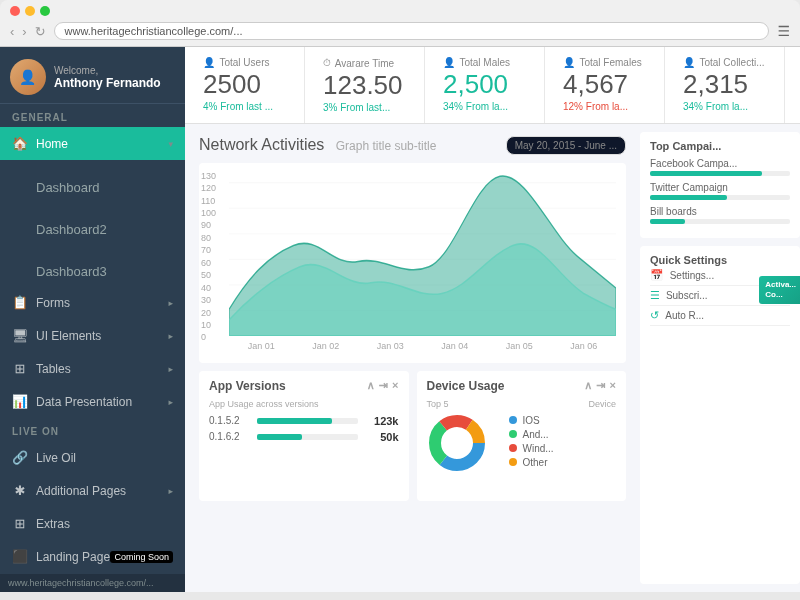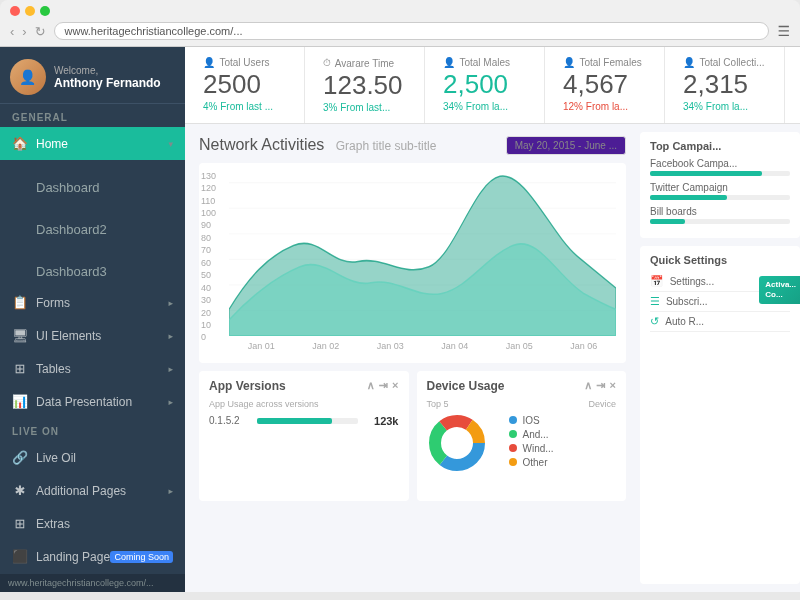--- a/index.html
+++ b/index.html
@@ -115,21 +115,21 @@
     .nav-sub-item {
       display: flex;
       align-items: center;
       padding: 20px 12px 7px 36px;
       color: #95a5a6;
       cursor: pointer;
       font-size: 13px;
     }
     .chevron { font-size: 9px; color: #7f8c8d; }
     .badge-soon {
-      background: #3b82f6;
+      background: #000000;
       color: #fff;
       border-radius: 3px;
       font-size: 9px;
       padding: 1px 4px;
     }
     .sidebar-bottom { margin-top: auto; }
     .url-bar-bottom {
       padding: 4px 8px;
       font-size: 9px;
       color: #7f8c8d;
@@ -207,23 +207,23 @@
       font-size: 16px;
       color: #555;
       font-weight: 400;
     }
     .section-subtitle {
       font-size: 12px;
       color: #aaa;
       margin-left: 8px;
     }
     .date-badge {
-      background: #4c1d95;
+      background: #0f172a;
       border: 1px solid #ddd;
-      border-radius: 3px;
+      border-radius: 8px;
       padding: 3px 8px;
       font-size: 10px;
       color: #888;
     }
 
     
     .chart-container {
       background: #fff;
       border-radius: 4px;
       padding: 8px 10px 6px 30px;
@@ -356,21 +356,20 @@
     .quick-settings {
       background: #fff;
       border-radius: 4px;
       padding: 8px 10px;
       flex: 1;
     }
     .qs-title {
       font-size: 11px;
       font-weight: 600;
       color: #555;
-      margin-bottom: 6px;
     }
     .qs-item {
       display: flex;
       align-items: center;
       gap: 6px;
       padding: 3px 0;
       font-size: 10px;
       color: #666;
       border-bottom: 1px solid #f0f0f0;
     }
@@ -599,20 +598,27 @@
                 <span>×</span>
               </div>
             </div>
             <div style="font-size:9px;color:#aaa;margin-bottom:6px;">App Usage across versions</div>
             <div class="version-row">
               <span style="min-width:42px">0.1.5.2</span>
               <div class="version-bar-bg">
                 <div class="version-bar-fill" style="width:75%"></div>
               </div>
               <span class="version-count">123k</span>
+            </div>
+            <div class="version-row">
+              <span style="min-width:42px">0.1.6.2</span>
+              <div class="version-bar-bg">
+                <div class="version-bar-fill" style="width:45%"></div>
+              </div>
+              <span class="version-count">50k</span>
             </div>
           </div>
 
           <div class="panel-box">
             <div class="panel-title">
               <span>Device Usage</span>
               <div class="panel-actions">
                 <span>∧</span>
                 <span>⇥</span>
                 <span>×</span>

